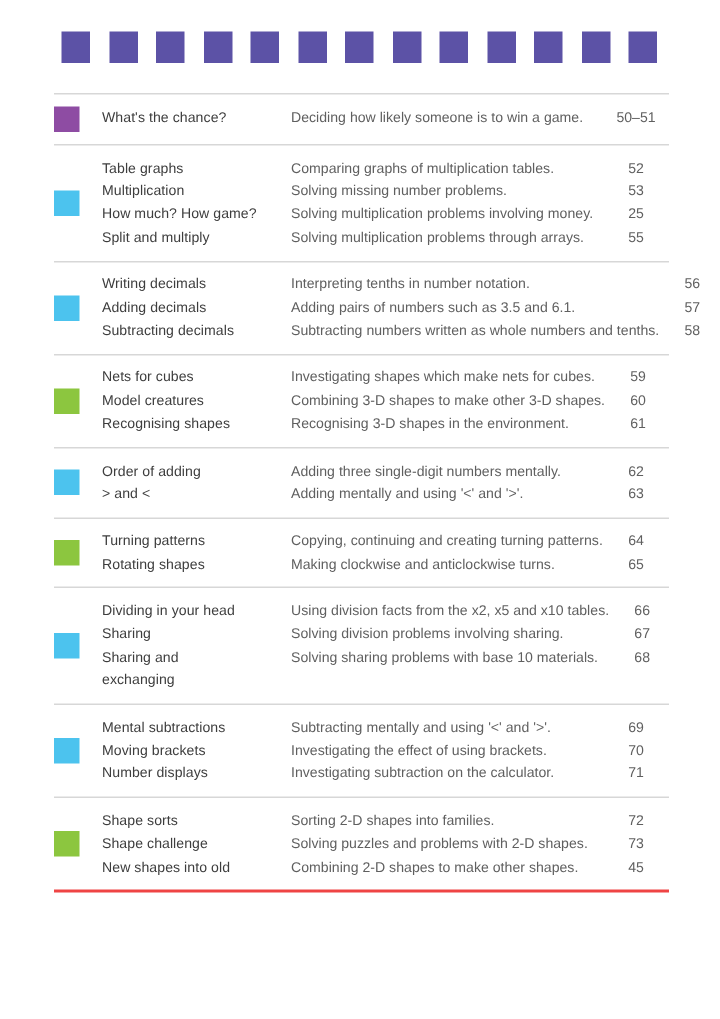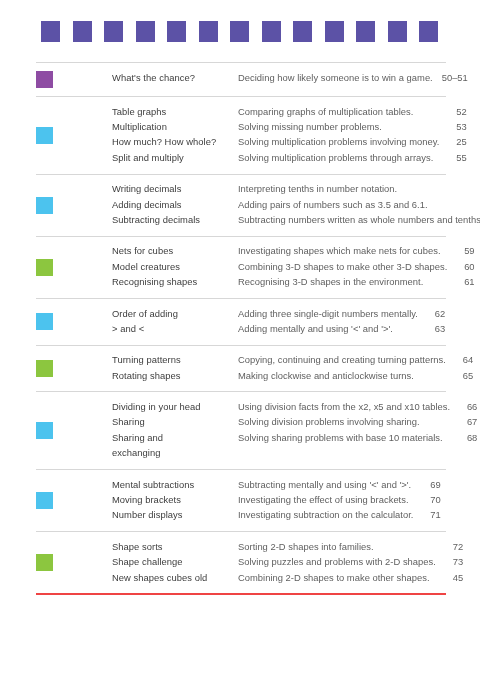--- a/index.html
+++ b/index.html
@@ -42,21 +42,20 @@
     left: 36px;
     top: 62px;
     width: 410px;
   }
 
   .section {
     border-top: 1px solid #d7d7d7;
     padding: 7px 0 8px 0;
     display: flex;
     align-items: flex-start;
-    gap: 44px;
   }
 
   .section:last-child {
     border-bottom: 2px solid #ef4444;
   }
 
   .swatch-cell {
     width: 32px;
     flex: 0 0 32px;
     display: flex;
@@ -153,21 +152,21 @@
           <div class="row-title">Table graphs</div>
           <div class="row-desc">Comparing graphs of multiplication tables.</div>
           <div class="row-page">52</div>
         </div>
         <div class="row">
           <div class="row-title">Multiplication</div>
           <div class="row-desc">Solving missing number problems.</div>
           <div class="row-page">53</div>
         </div>
         <div class="row">
-          <div class="row-title">How much? How whole?</div>
+          <div class="row-title">How much? How game?</div>
           <div class="row-desc">Solving multiplication problems involving money.</div>
           <div class="row-page">25</div>
         </div>
         <div class="row">
           <div class="row-title">Split and multiply</div>
           <div class="row-desc">Solving multiplication problems through arrays.</div>
           <div class="row-page">55</div>
         </div>
       </div>
     </div>
@@ -307,19 +306,19 @@
           <div class="row-title">Shape sorts</div>
           <div class="row-desc">Sorting 2-D shapes into families.</div>
           <div class="row-page">72</div>
         </div>
         <div class="row">
           <div class="row-title">Shape challenge</div>
           <div class="row-desc">Solving puzzles and problems with 2-D shapes.</div>
           <div class="row-page">73</div>
         </div>
         <div class="row">
-          <div class="row-title">New shapes cubes old</div>
+          <div class="row-title">New shapes into old</div>
           <div class="row-desc">Combining 2-D shapes to make other shapes.</div>
           <div class="row-page">45</div>
         </div>
       </div>
     </div>
   </div>
 
 </body></html>

